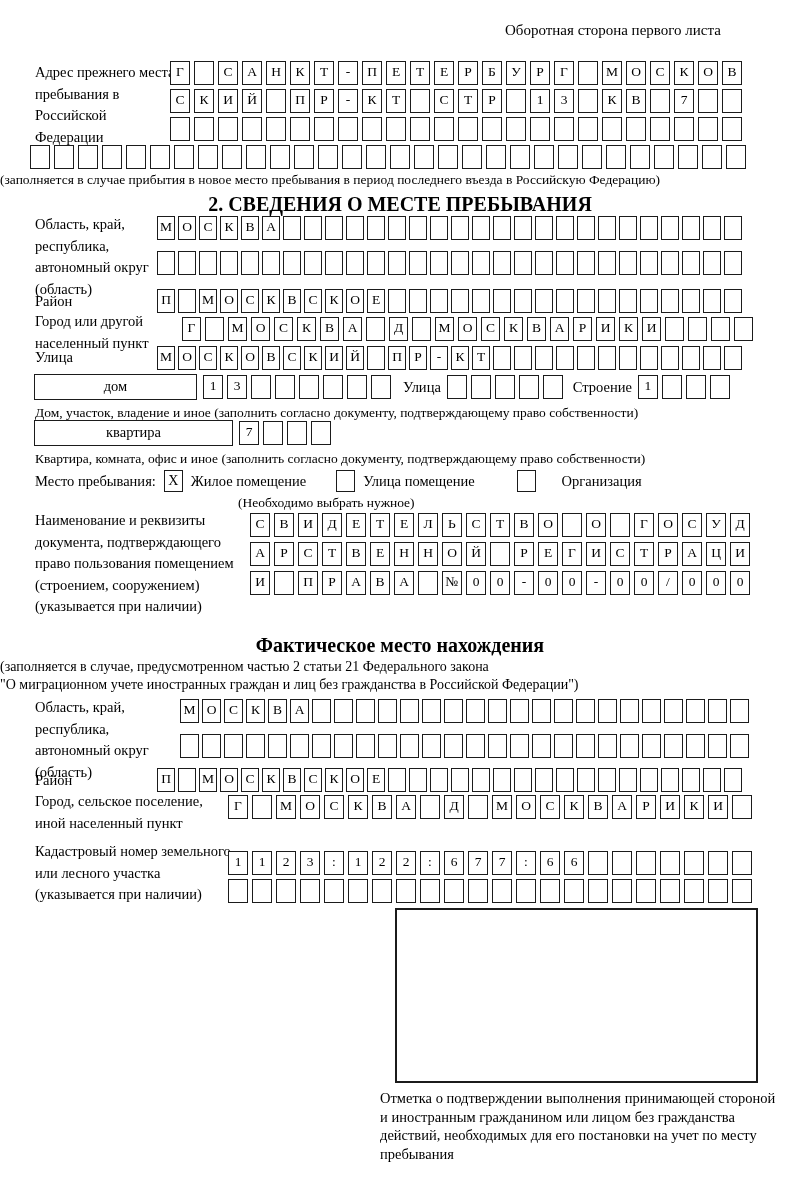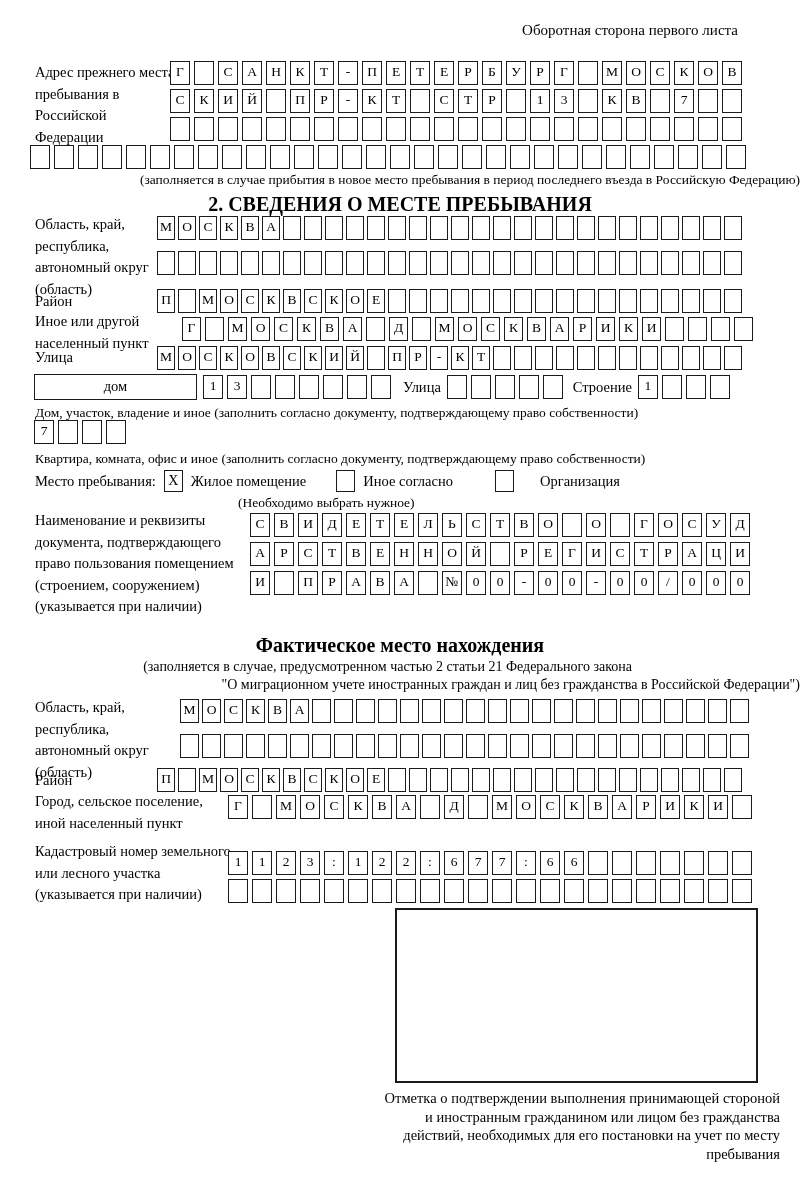--- a/index.html
+++ b/index.html
@@ -4,21 +4,21 @@
 <style>
   html,body{margin:0;padding:0;}
   body{
     width:800px;height:1180px;position:relative;background:#ffffff;color:#000;
     font-family:"Liberation Serif","DejaVu Serif",serif;font-size:14.5px;
     overflow:hidden;
   }
   .abs{position:absolute;}
   .lbl{position:absolute;line-height:21.5px;}
   .note{position:absolute;font-size:13.5px;line-height:17px;}
-  .center{text-align:right;}
+  .center{text-align:left;}
   .title{position:absolute;font-weight:bold;font-size:20px;width:800px;text-align:center;}
   .cellrow{position:absolute;display:flex;}
   .cells{display:flex;}
   .cell{
     display:inline-block;height:24px;box-sizing:border-box;
     border:1.5px solid #1b1b1b;background:#fff;text-align:center;
     font-size:13.5px;line-height:20px;flex:0 0 auto;
   }
   .p24 .cell{width:20px;margin-right:4px;}
   .p23 .cell{width:19px;margin-right:4px;}
@@ -35,21 +35,21 @@
     border:1.5px solid #1b1b1b;text-align:center;line-height:19px;
     font-size:14px;flex:0 0 auto;
   }
   .stampbox{
     position:absolute;box-sizing:border-box;border:2px solid #1b1b1b;background:#fff;
   }
 </style>
 </head>
 <body>
 
-<div class="abs" style="left:505px;top:22px;width:250px;text-align:center;font-size:15px">Оборотная сторона первого листа</div>
+<div class="abs" style="left:505px;top:22px;width:250px;text-align:left;font-size:15px">Оборотная сторона первого листа</div>
 
 <div class="lbl" style="left:35px;top:62px;width:142px">Адрес прежнего места пребывания в Российской Федерации</div>
 <div class="cellrow p24" style="left:170px;top:61px">
     <span class="cell">Г</span>
     <span class="cell"></span>
     <span class="cell">С</span>
     <span class="cell">А</span>
     <span class="cell">Н</span>
     <span class="cell">К</span>
     <span class="cell">Т</span>
@@ -246,21 +246,21 @@
     <span class="cell"></span>
     <span class="cell"></span>
     <span class="cell"></span>
     <span class="cell"></span>
     <span class="cell"></span>
     <span class="cell"></span>
     <span class="cell"></span>
     <span class="cell"></span>
   </div>
 
-<div class="lbl" style="left:35px;top:311px;width:150px">Иное или другой населенный пункт</div>
+<div class="lbl" style="left:35px;top:311px;width:150px">Город или другой населенный пункт</div>
 <div class="cellrow p23" style="left:182px;top:317px">
     <span class="cell">Г</span>
     <span class="cell"></span>
     <span class="cell">М</span>
     <span class="cell">О</span>
     <span class="cell">С</span>
     <span class="cell">К</span>
     <span class="cell">В</span>
     <span class="cell">А</span>
     <span class="cell"></span>
@@ -338,35 +338,36 @@
   <div class="cells p24">
       <span class="cell">1</span>
       <span class="cell"></span>
       <span class="cell"></span>
       <span class="cell"></span>
     </div>
 </div>
 <div class="note" style="left:35px;top:404px;width:740px">Дом, участок, владение и иное (заполнить согласно документу, подтверждающему право собственности)</div>
 
 <div class="row-flex" style="left:34px;top:420px;gap:6px">
+  <div class="widebox" style="width:199px">квартира</div>
   <div class="cells p24">
       <span class="cell">7</span>
       <span class="cell"></span>
       <span class="cell"></span>
       <span class="cell"></span>
     </div>
 </div>
 <div class="note" style="left:35px;top:450px;width:740px">Квартира, комната, офис и иное (заполнить согласно документу, подтверждающему право собственности)</div>
 
 <div class="row-flex" style="left:35px;top:470px;gap:8px">
   <span class="inline-lbl">Место пребывания:</span>
   <span class="checkbox">X</span>
   <span class="inline-lbl">Жилое помещение</span>
   <span class="checkbox" style="margin-left:22px"></span>
-  <span class="inline-lbl">Иное согласно</span>
+  <span class="inline-lbl">Улица помещение</span>
   <span class="checkbox" style="margin-left:34px"></span>
   <span class="inline-lbl" style="margin-left:18px">Организация</span>
 </div>
 <div class="note" style="left:238px;top:494px;width:300px">(Необходимо выбрать нужное)</div>
 
 <div class="lbl" style="left:35px;top:510px;width:212px">Наименование и реквизиты документа, подтверждающего право пользования помещением (строением, сооружением) (указывается при наличии)</div>
 <div class="cellrow p24" style="left:250px;top:513px">
     <span class="cell">С</span>
     <span class="cell">В</span>
     <span class="cell">И</span>

